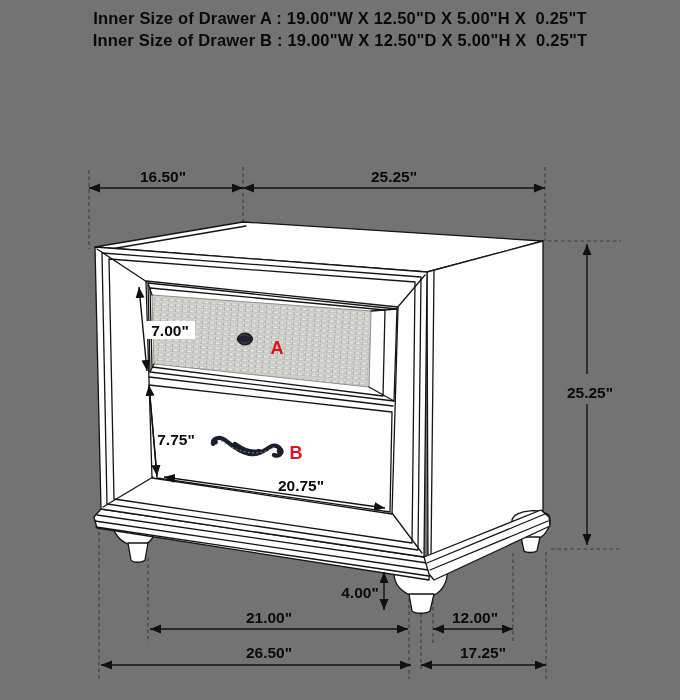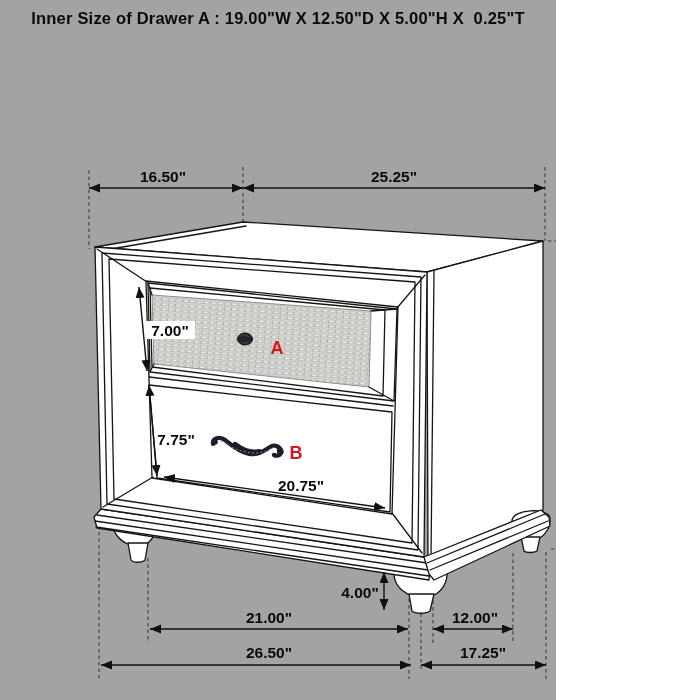--- a/index.html
+++ b/index.html
@@ -1,34 +1,35 @@
 <!DOCTYPE html>
 <html style="--label-red: #d8161f; --line-black: #151515;"><head>
 <meta charset="utf-8">
 <style>
   html,body{margin:0;padding:0;background:#fff;}
-  #stage{position:relative;width:556px;height:700px;background:#a3a3a3;overflow:hidden;
+  #stage{position:relative;width:680px;height:700px;background:#737373;overflow:hidden;
          font-family:"Liberation Sans",sans-serif;}
   #hdr{position:absolute;top:7px;left:0;right:0;text-align:center;color:#0a0a0a;}
   #hdr .hline{font-weight:bold;font-size:16.5px;line-height:22px;white-space:pre;letter-spacing:.2px;}
   svg{position:absolute;left:0;top:0;}
   .ln{stroke:#151515;stroke-width:1.3;fill:none;stroke-linejoin:round;stroke-linecap:round;}
   .face{stroke:#151515;stroke-width:1.3;fill:#ffffff;stroke-linejoin:round;}
   .ext{stroke:#3c3c3c;stroke-width:1.1;stroke-dasharray:3.5 3;fill:none;}
   .dim{stroke:#101010;stroke-width:1.4;fill:none;}
   .dimtxt{font-family:"Liberation Sans",sans-serif;font-weight:bold;font-size:15.5px;fill:#0a0a0a;text-anchor:middle;}
   .redlbl{font-family:"Liberation Sans",sans-serif;font-weight:bold;font-size:18px;fill:var(--label-red,#d8161f);text-anchor:middle;}
 </style>
 </head>
 <body>
 
 <div id="stage">
 
   <div id="hdr">
     <div class="hline">Inner Size of Drawer A : 19.00"W X 12.50"D X 5.00"H X  0.25"T</div>
+    <div class="hline">Inner Size of Drawer B : 19.00"W X 12.50"D X 5.00"H X  0.25"T</div>
   </div>
 
   <svg width="700" height="700" viewBox="0 0 700 700">
     <defs>
       <marker id="arr" markerUnits="userSpaceOnUse" markerWidth="12" markerHeight="10" refX="11" refY="4.5" orient="auto-start-reverse">
         <path d="M0,0 L11,4.5 L0,9 Z" fill="#101010"></path>
       </marker>
       <pattern id="weave" width="7" height="5" patternUnits="userSpaceOnUse" patternTransform="rotate(4)">
         <rect width="7" height="5" fill="#f4f4f1"></rect>
         <rect x="0.5" y="0.9" width="5.6" height="3" fill="#e8e8e4" stroke="#9a9a95" stroke-width="0.7"></rect>

